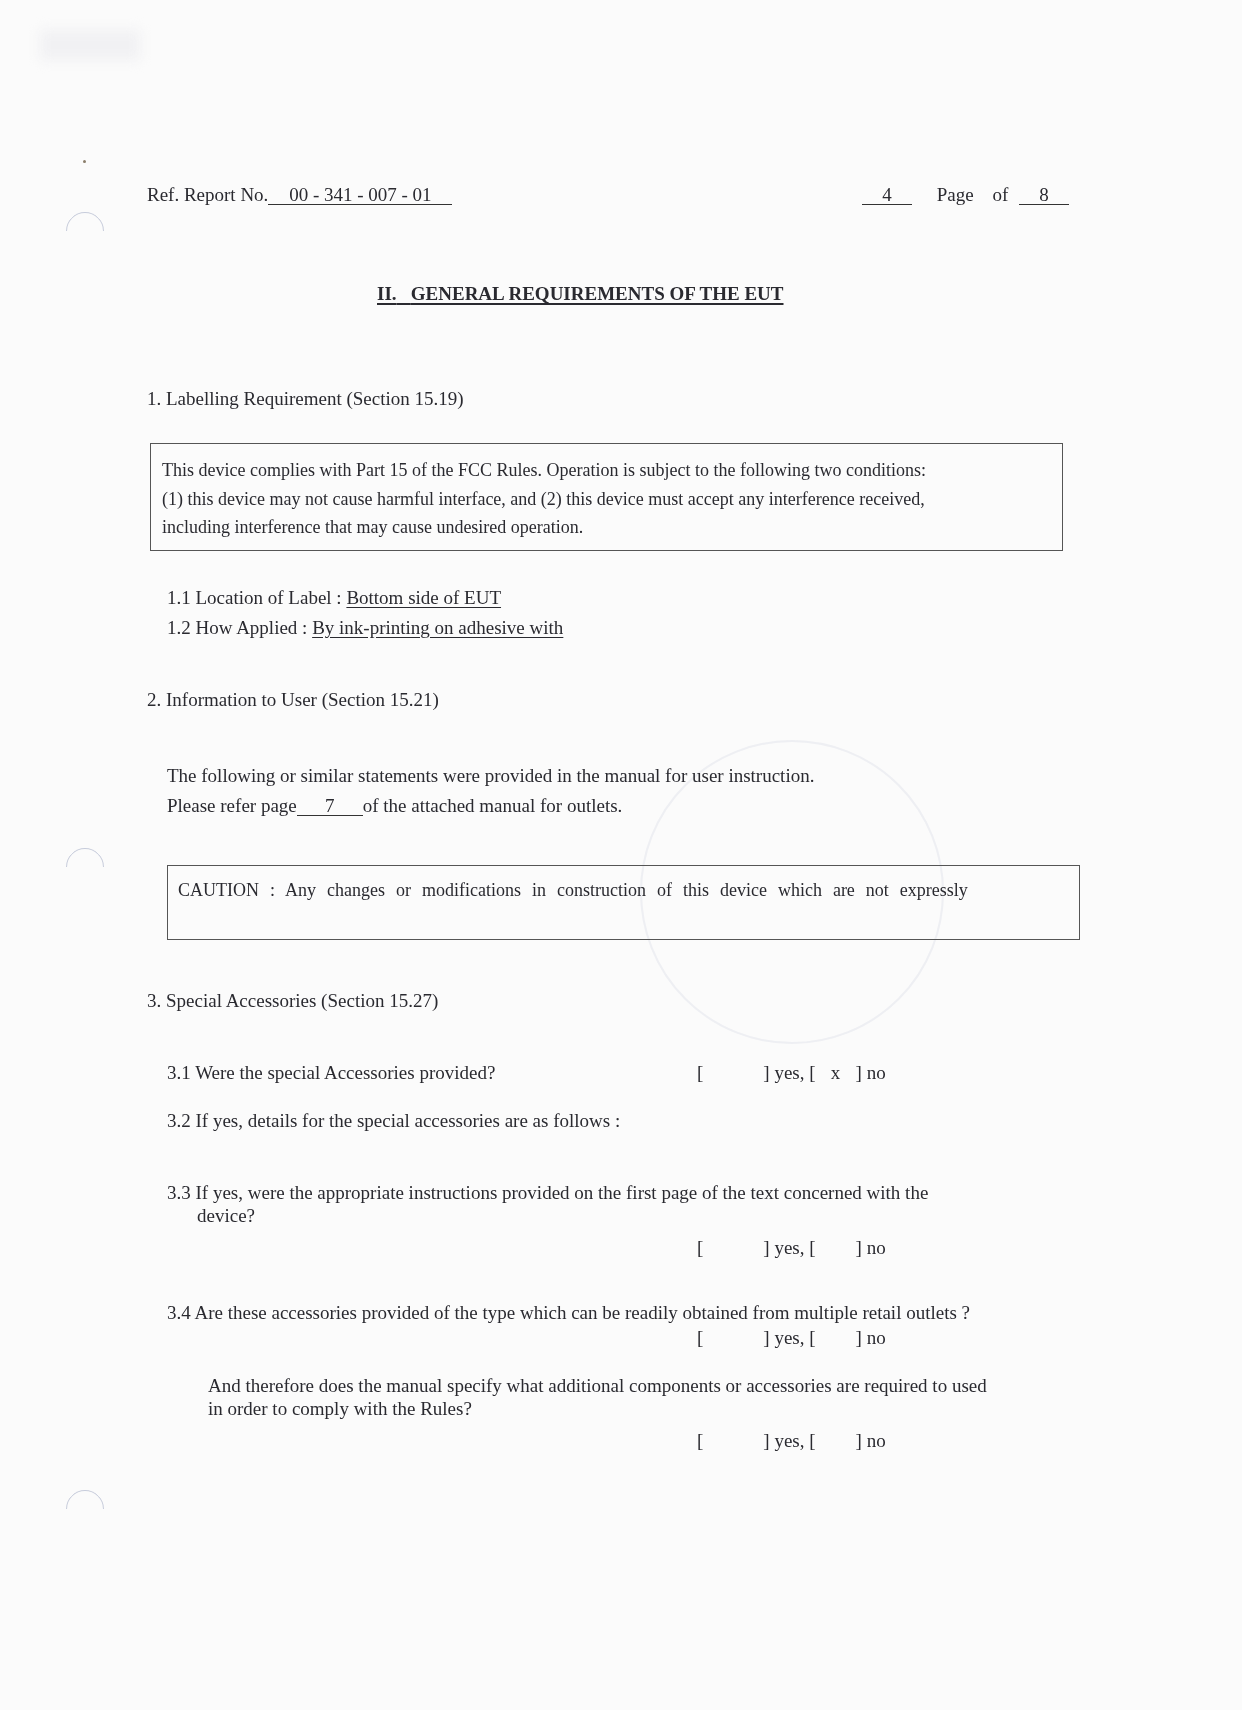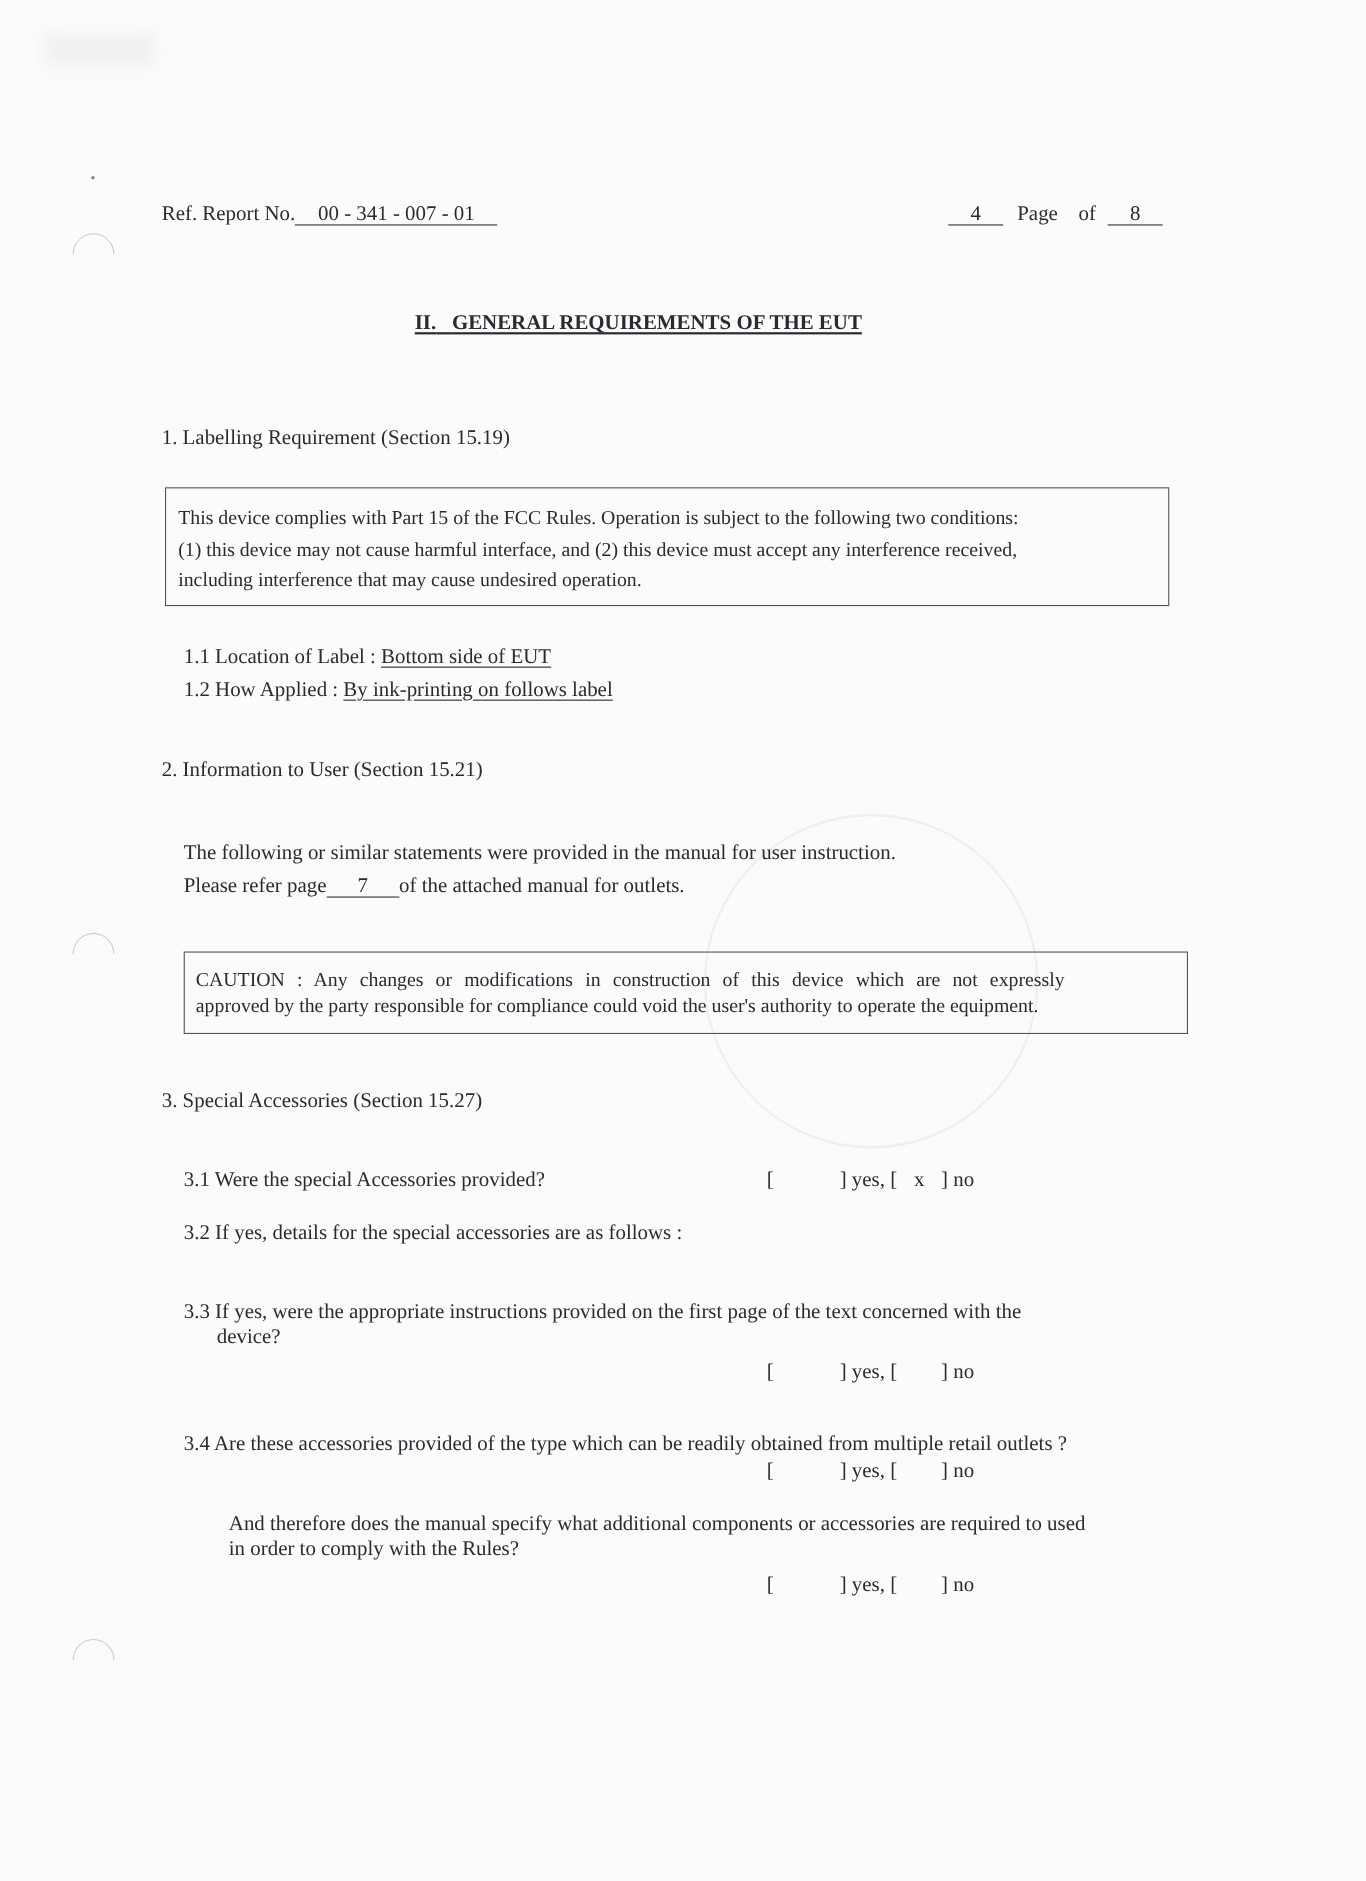--- a/index.html
+++ b/index.html
@@ -51,53 +51,52 @@
 <div class="hole" style="left:66px; top:212px;"></div>
 <div class="hole" style="left:66px; top:848px;"></div>
 <div class="hole" style="left:66px; top:1490px;"></div>
 <div class="stamp"></div>
 
 <div class="abs" style="left:147px; top:184px;">
   <span>Ref. Report No.</span><span class="blank" style="min-width:180px;">00 - 341 - 007 - 01</span>
 </div>
 <div class="abs" style="left:862px; top:184px;">
   <span class="blank" style="min-width:46px;">4</span>
-  <span style="margin-left:8px;text-align:center;">Page</span>
+  <span style="margin-left:20px;text-align:center;">Page</span>
   <span style="margin-left:14px;">of</span>
   <span class="blank" style="min-width:46px; margin-left:6px;">8</span>
 </div>
 
 <div class="abs ul" style="left:377px; top:283px; font-weight:bold; font-size:19px; text-decoration-thickness:1.5px;">
   <span style="font-weight:bold;">II.</span>&nbsp;&nbsp;&nbsp;<span>GENERAL REQUIREMENTS OF THE EUT</span>
 </div>
 
 <div class="abs" style="left:147px; top:388px;">1. Labelling Requirement (Section 15.19)</div>
 
 <div class="boxed" style="left:150px; top:443px; width:913px; height:108px;">
   <div class="abs" style="left:11px; top:16px; font-size:18px;">This device complies with Part 15 of the FCC Rules. Operation is subject to the following two conditions:</div>
   <div class="abs" style="left:11px; top:45px; font-size:18px;">(1) this device may not cause harmful interface, and (2) this device must accept any interference received,</div>
   <div class="abs" style="left:11px; top:73px; font-size:18px;">including interference that may cause undesired operation.</div>
 </div>
 
 <div class="abs" style="left:167px; top:587px;">
   <span>1.1 Location of Label : </span><span class="ul">Bottom side of EUT</span>
 </div>
 <div class="abs" style="left:167px; top:617px;">
-  <span>1.2 How Applied : </span><span class="ul">By ink-printing on follows label</span>
+  <span>1.2 How Applied : </span><span class="ul">By ink-printing on adhesive with</span>
 </div>
 
 <div class="abs" style="left:147px; top:689px;">2. Information to User (Section 15.21)</div>
 <div class="abs" style="left:167px; top:765px;">The following or similar statements were provided in the manual for user instruction.</div>
 <div class="abs" style="left:167px; top:795px;">
   <span>Please refer page</span><span class="blank" style="min-width:62px;">7</span><span>of the attached manual for outlets.</span>
 </div>
 
 <div class="boxed" style="left:167px; top:865px; width:913px; height:75px;">
   <div class="abs" style="left:10px; top:14px; font-size:18px; word-spacing:6.5px;">CAUTION : Any changes or modifications in construction of this device which are not expressly</div>
-  <div class="abs" style="left:10px; top:38px; font-size:18px;">approved by the party responsible for compliance could void the user's authority to operate the equipment.</div>
 </div>
 
 <div class="abs" style="left:147px; top:990px;">3. Special Accessories (Section 15.27)</div>
 
 <div class="abs" style="left:167px; top:1062px;">3.1 Were the special Accessories provided?</div>
 <div class="abs" style="left:697px; top:1062px;">
   <span>[</span><span style="display:inline-block; width:60px; text-align:center;"></span><span>] yes, [</span><span style="display:inline-block; width:40px; text-align:center;">x</span><span>] no</span>
 </div>
 
 <div class="abs" style="left:167px; top:1110px;">3.2 If yes, details for the special accessories are as follows :</div>

